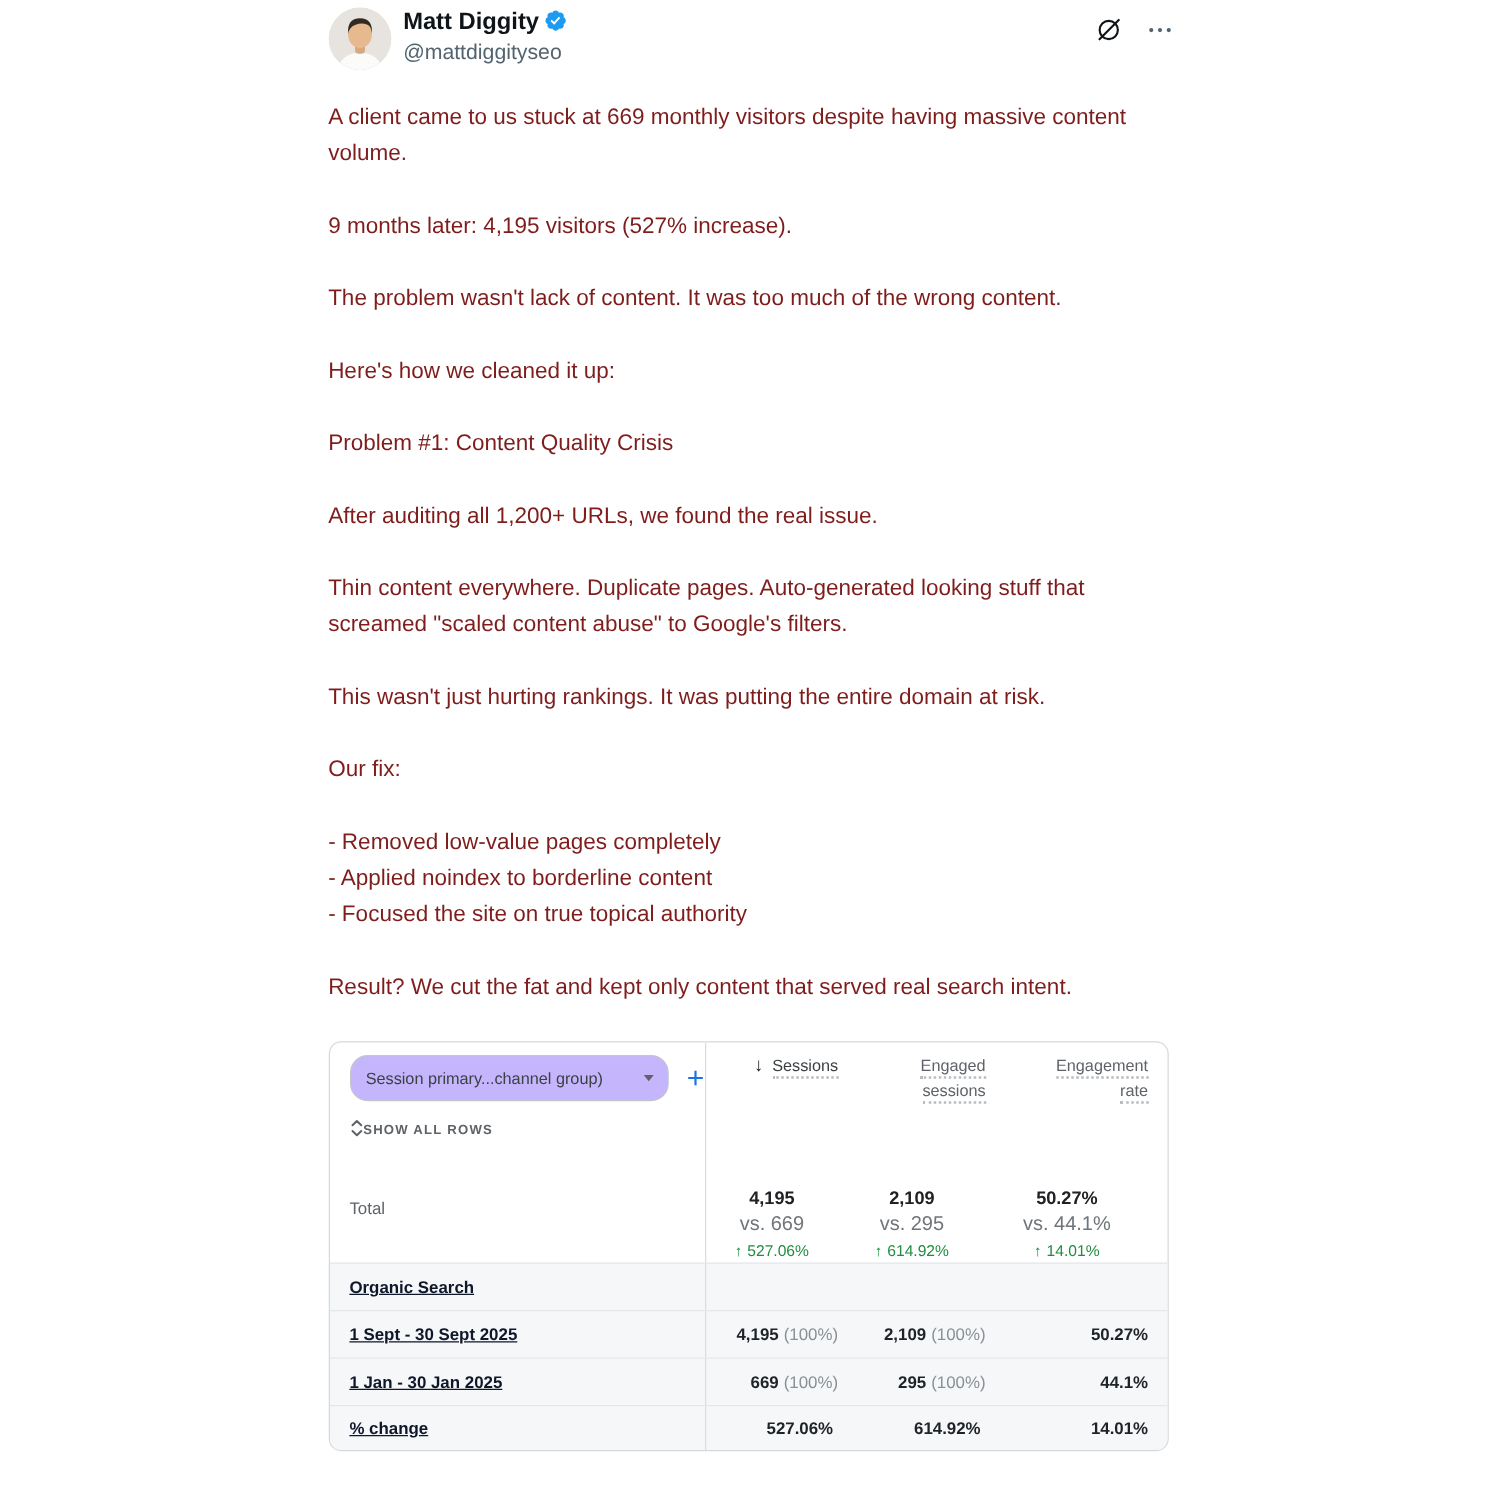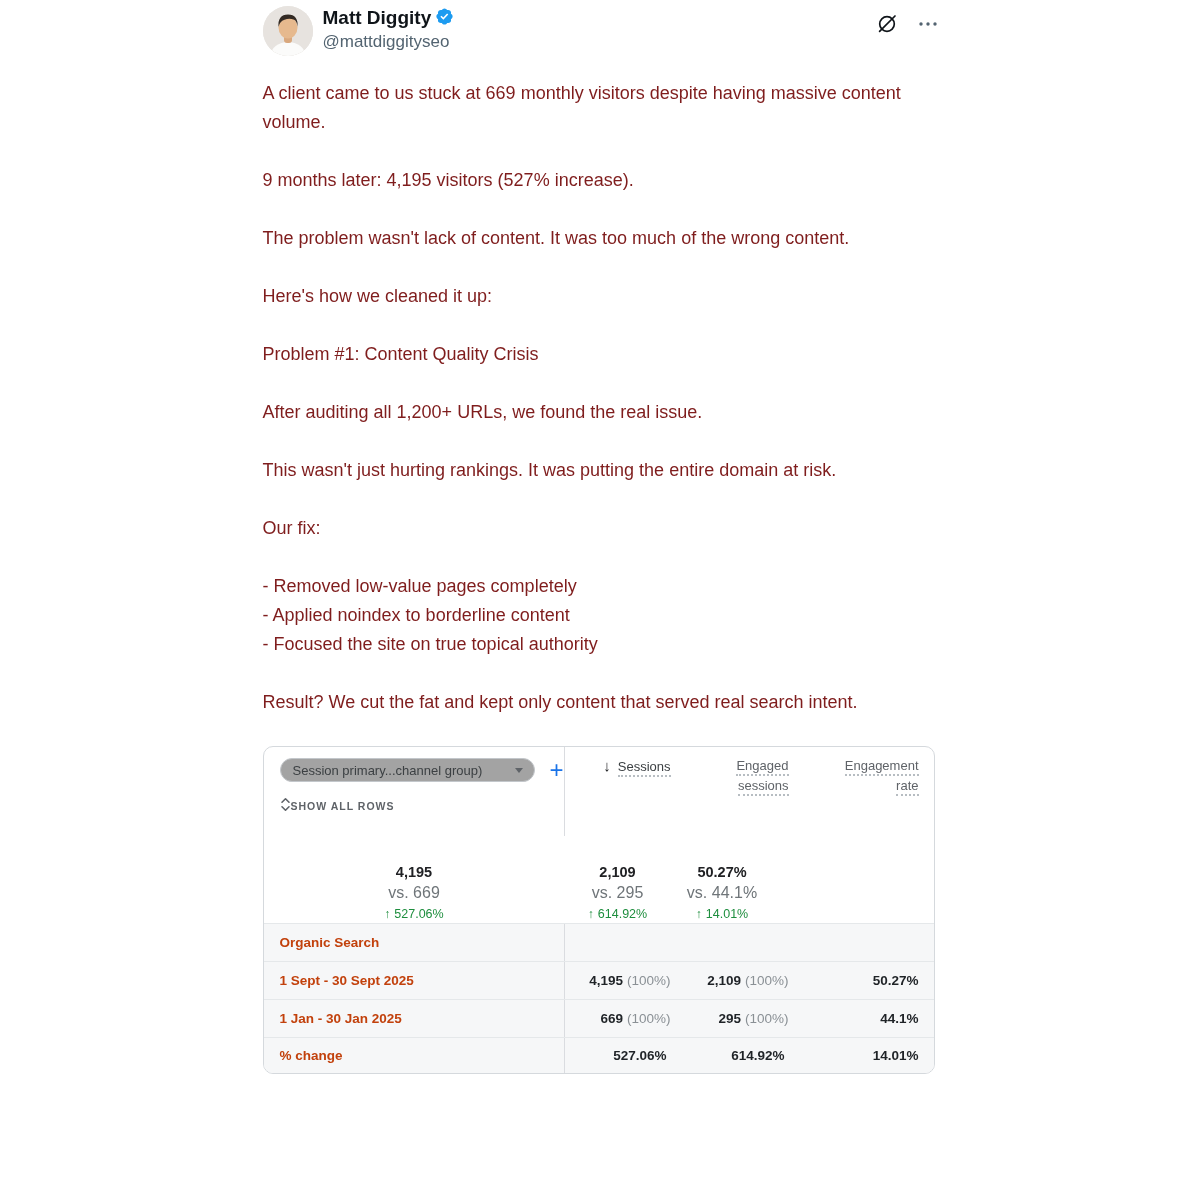--- a/index.html
+++ b/index.html
@@ -36,23 +36,23 @@
     width: 672px; border: 1px solid #d5d9dd; border-radius: 10px;
     overflow: hidden; background: #ffffff; color: #202124; margin-top: 1px;
   }
   .grid-row { display: grid; grid-template-columns: 301px 106px 118px 145px; }
   .cell-label { padding-left: 16px; border-right: 1px solid #dadce0; }
 
   .top-header { height: 89px; }
   .header-left { padding-top: 10px; }
   .dim-row { display: flex; align-items: center; }
   .dropdown {
-    width: 258px; height: 24px; border: 1px solid #c3c7cb; border-radius: 14px;
+    width: 258px; height: 37px; border: 1px solid #c3c7cb; border-radius: 14px;
     display: flex; align-items: center; justify-content: space-between;
-    padding: 0 11px 0 12px; cursor: pointer; background: #a3a3a3;
+    padding: 0 11px 0 12px; cursor: pointer; background: #c4b5fd;
   }
   .dropdown-text { font-size: 13px; color: #3c4043; white-space: nowrap; }
   .caret {
     width: 0; height: 0; border-left: 4.5px solid transparent;
     border-right: 4.5px solid transparent; border-top: 5px solid #5f6368; margin-left: 8px;
   }
   .plus { color: #1a73e8; font-size: 24px; font-weight: 400; margin-left: 14px; line-height: 26px; cursor: pointer; }
   .show-all {
     margin-top: 14px; display: flex; align-items: center; 
     font-size: 10.5px; font-weight: 700; letter-spacing: 1px; color: #5f6368; cursor: pointer;
@@ -67,21 +67,21 @@
   .total-row { height: 87px; }
   .total-label { display: flex; align-items: center; font-size: 13.5px; color: #5f6368; }
   .total-cell { display: flex; flex-direction: column; justify-content: center; align-items: flex-end; }
   .tval { font-size: 14.5px; font-weight: 700; color: #202124; line-height: 18px; }
   .tvs { font-size: 16px; color: #6f7579; line-height: 18px; margin-top: 3px; }
   .tchange { font-size: 12.5px; color: #1e8e3e; line-height: 18px; margin-top: 3px; }
   .tchange .up { margin-right: 4px; font-size: 12px; }
 
   .gray-row { background: #f6f7f8; border-top: 1px solid #e5e8ea; height: 38px; }
   .gray-row:last-child { height: 36px; }
-  .row-label { display: flex; align-items: center; font-size: 13.5px; font-weight: 700; color: #c2410c; }
+  .row-label { display: flex; align-items: center; font-size: 13.5px; font-weight: 700; color: #0f172a; text-decoration: underline; }
   .cell-data { display: flex; align-items: center; justify-content: flex-end; font-size: 13.5px; }
   .cell-data .v { font-weight: 700; color: #1f2327; }
   .cell-data .pct { color: #8a9095; font-weight: 400; margin-left: 4px; }
 </style>
 </head>
 <body>
 
 <div class="page">
 
   <div class="tweet-header">
@@ -129,20 +129,21 @@
       <p>9 months later: 4,195 visitors (527% increase).</p>
 
       <p>The problem wasn't lack of content. It was too much of the wrong content.</p>
 
       <p>Here's how we cleaned it up:</p>
 
       <p>Problem #1: Content Quality Crisis</p>
 
       <p>After auditing all 1,200+ URLs, we found the real issue.</p>
 
+      <p>Thin content everywhere. Duplicate pages. Auto-generated looking stuff that screamed "scaled content abuse" to Google's filters.</p>
 
       <p>This wasn't just hurting rankings. It was putting the entire domain at risk.</p>
 
       <p>Our fix:</p>
 
       <p>- Removed low-value pages completely
 - Applied noindex to borderline content
 - Focused the site on true topical authority</p>
 
       <p>Result? We cut the fat and kept only content that served real search intent.</p>
@@ -176,20 +177,23 @@
         <span class="head-line"><span class="dotted">Engaged</span></span>
         <span class="head-line"><span class="dotted">sessions</span></span>
       </div>
       <div class="col-head last">
         <span class="head-line"><span class="dotted">Engagement</span></span>
         <span class="head-line"><span class="dotted">rate</span></span>
       </div>
     </div>
 
     <div class="grid-row total-row">
+      <div class="cell-label total-label">
+        <span>Total</span>
+      </div>
       <div class="cell-data total-cell">
         <span class="tval">4,195</span>
         <span class="tvs">vs. 669</span>
         <span class="tchange"><span class="up">↑</span><span>527.06%</span></span>
       </div>
       <div class="cell-data total-cell">
         <span class="tval">2,109</span>
         <span class="tvs">vs. 295</span>
         <span class="tchange"><span class="up">↑</span><span>614.92%</span></span>
       </div>

